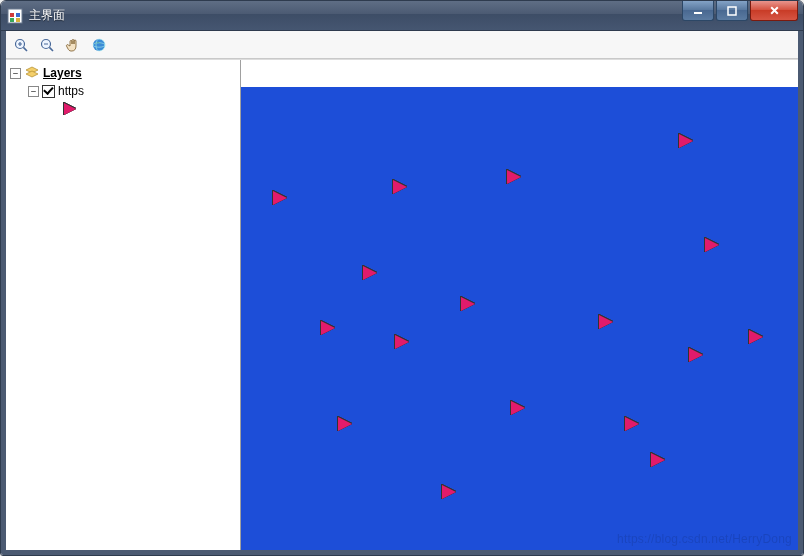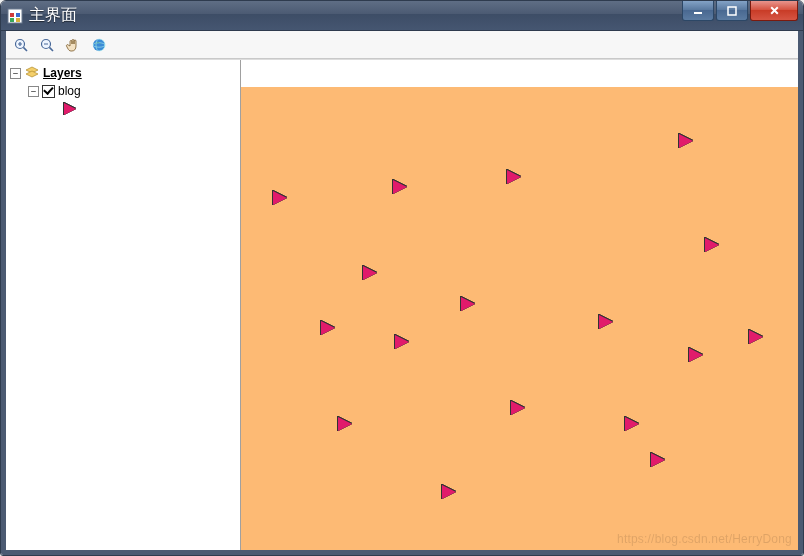--- a/index.html
+++ b/index.html
@@ -16,21 +16,21 @@
     background: linear-gradient(to bottom, #5f6e85 0%, #4b5a72 45%, #3d4d66 46%, #455671 100%);
     display: flex; align-items: center;
     border-bottom: 1px solid #2e3b4e;
     position: relative;
   }
   .titlebar .app-icon {
     width: 16px; height: 16px; margin: 0 6px;
     display: inline-flex; align-items: center; justify-content: center;
   }
   .titlebar .title {
-    color: #fff; font-size: 16px; text-shadow: 0 1px 1px rgba(0,0,0,0.6);
+    color: #fff; font-size: 12px; text-shadow: 0 1px 1px rgba(0,0,0,0.6);
   }
   .win-buttons { position: absolute; right: 0; top: 0; display: flex; height: 22px; }
   .win-btn {
     width: 32px; height: 20px; margin-right: 2px;
     display: inline-flex; align-items: center; justify-content: center;
     border-radius: 0 0 3px 3px; color: #fff; font-size: 10px;
     text-shadow: 0 1px 1px rgba(0,0,0,.5);
   }
   .win-btn.min, .win-btn.max {
     background: linear-gradient(to bottom, #83a2c6 0%, #5b7ba1 45%, #486790 46%, #5b7ba1 100%);
@@ -78,21 +78,21 @@
     width: 13px; height: 13px; border: 1px solid #333; background: #fff;
     display:inline-flex; align-items:center; justify-content:center;
   }
   .tree-checkbox.checked::after {
     content:''; width:7px; height:4px; border:2px solid #000;
     border-top:none; border-right:none; transform: rotate(-48deg) translate(1px,-1px);
   }
   .layers-icon { width:16px; height:16px; }
   .root-label { font-weight: bold; text-decoration: underline; }
   .map {
-    flex: 1; position: relative; background: #fdba74; margin-top: 27px;
+    flex: 1; position: relative; background: #1d4ed8; margin-top: 27px;
   }
   .pt-tri {
     position: absolute;
     width: 0; height: 0;
     border-top: 7px solid transparent;
     border-bottom: 7px solid transparent;
     border-left: 14px solid #e11b6b;
     filter: drop-shadow(0.5px 0 0 #333) drop-shadow(-0.5px 0 0 #333) drop-shadow(0 0.5px 0 #333) drop-shadow(0 -0.5px 0 #333);
     transform: translate(-7px, -7px);
   }
@@ -188,21 +188,21 @@
             <svg width="16" height="16" viewBox="0 0 16 16">
               <polygon points="8,2 14,5 8,8 2,5" fill="#f4cf6a" stroke="#b08a2a" stroke-width="0.7"></polygon>
               <polygon points="8,6 14,9 8,12 2,9" fill="#f4cf6a" stroke="#b08a2a" stroke-width="0.7"></polygon>
             </svg>
           </span>
           <span class="root-label">Layers</span>
         </div>
         <div class="tree-row tree-indent-1">
           <span class="tree-toggle">−</span>
           <span class="tree-checkbox checked"></span>
-          <span>blog</span>
+          <span>https</span>
         </div>
         <div class="tree-row tree-indent-2">
           <span class="legend-tri"></span>
         </div>
       </div>
 
       <div class="map" id="map">
         <span class="watermark">https://blog.csdn.net/HerryDong</span>
       <span class="pt-tri" style="left: 445px; top: 54px;"></span>
           <span class="pt-tri" style="left: 159px; top: 100px;"></span>

